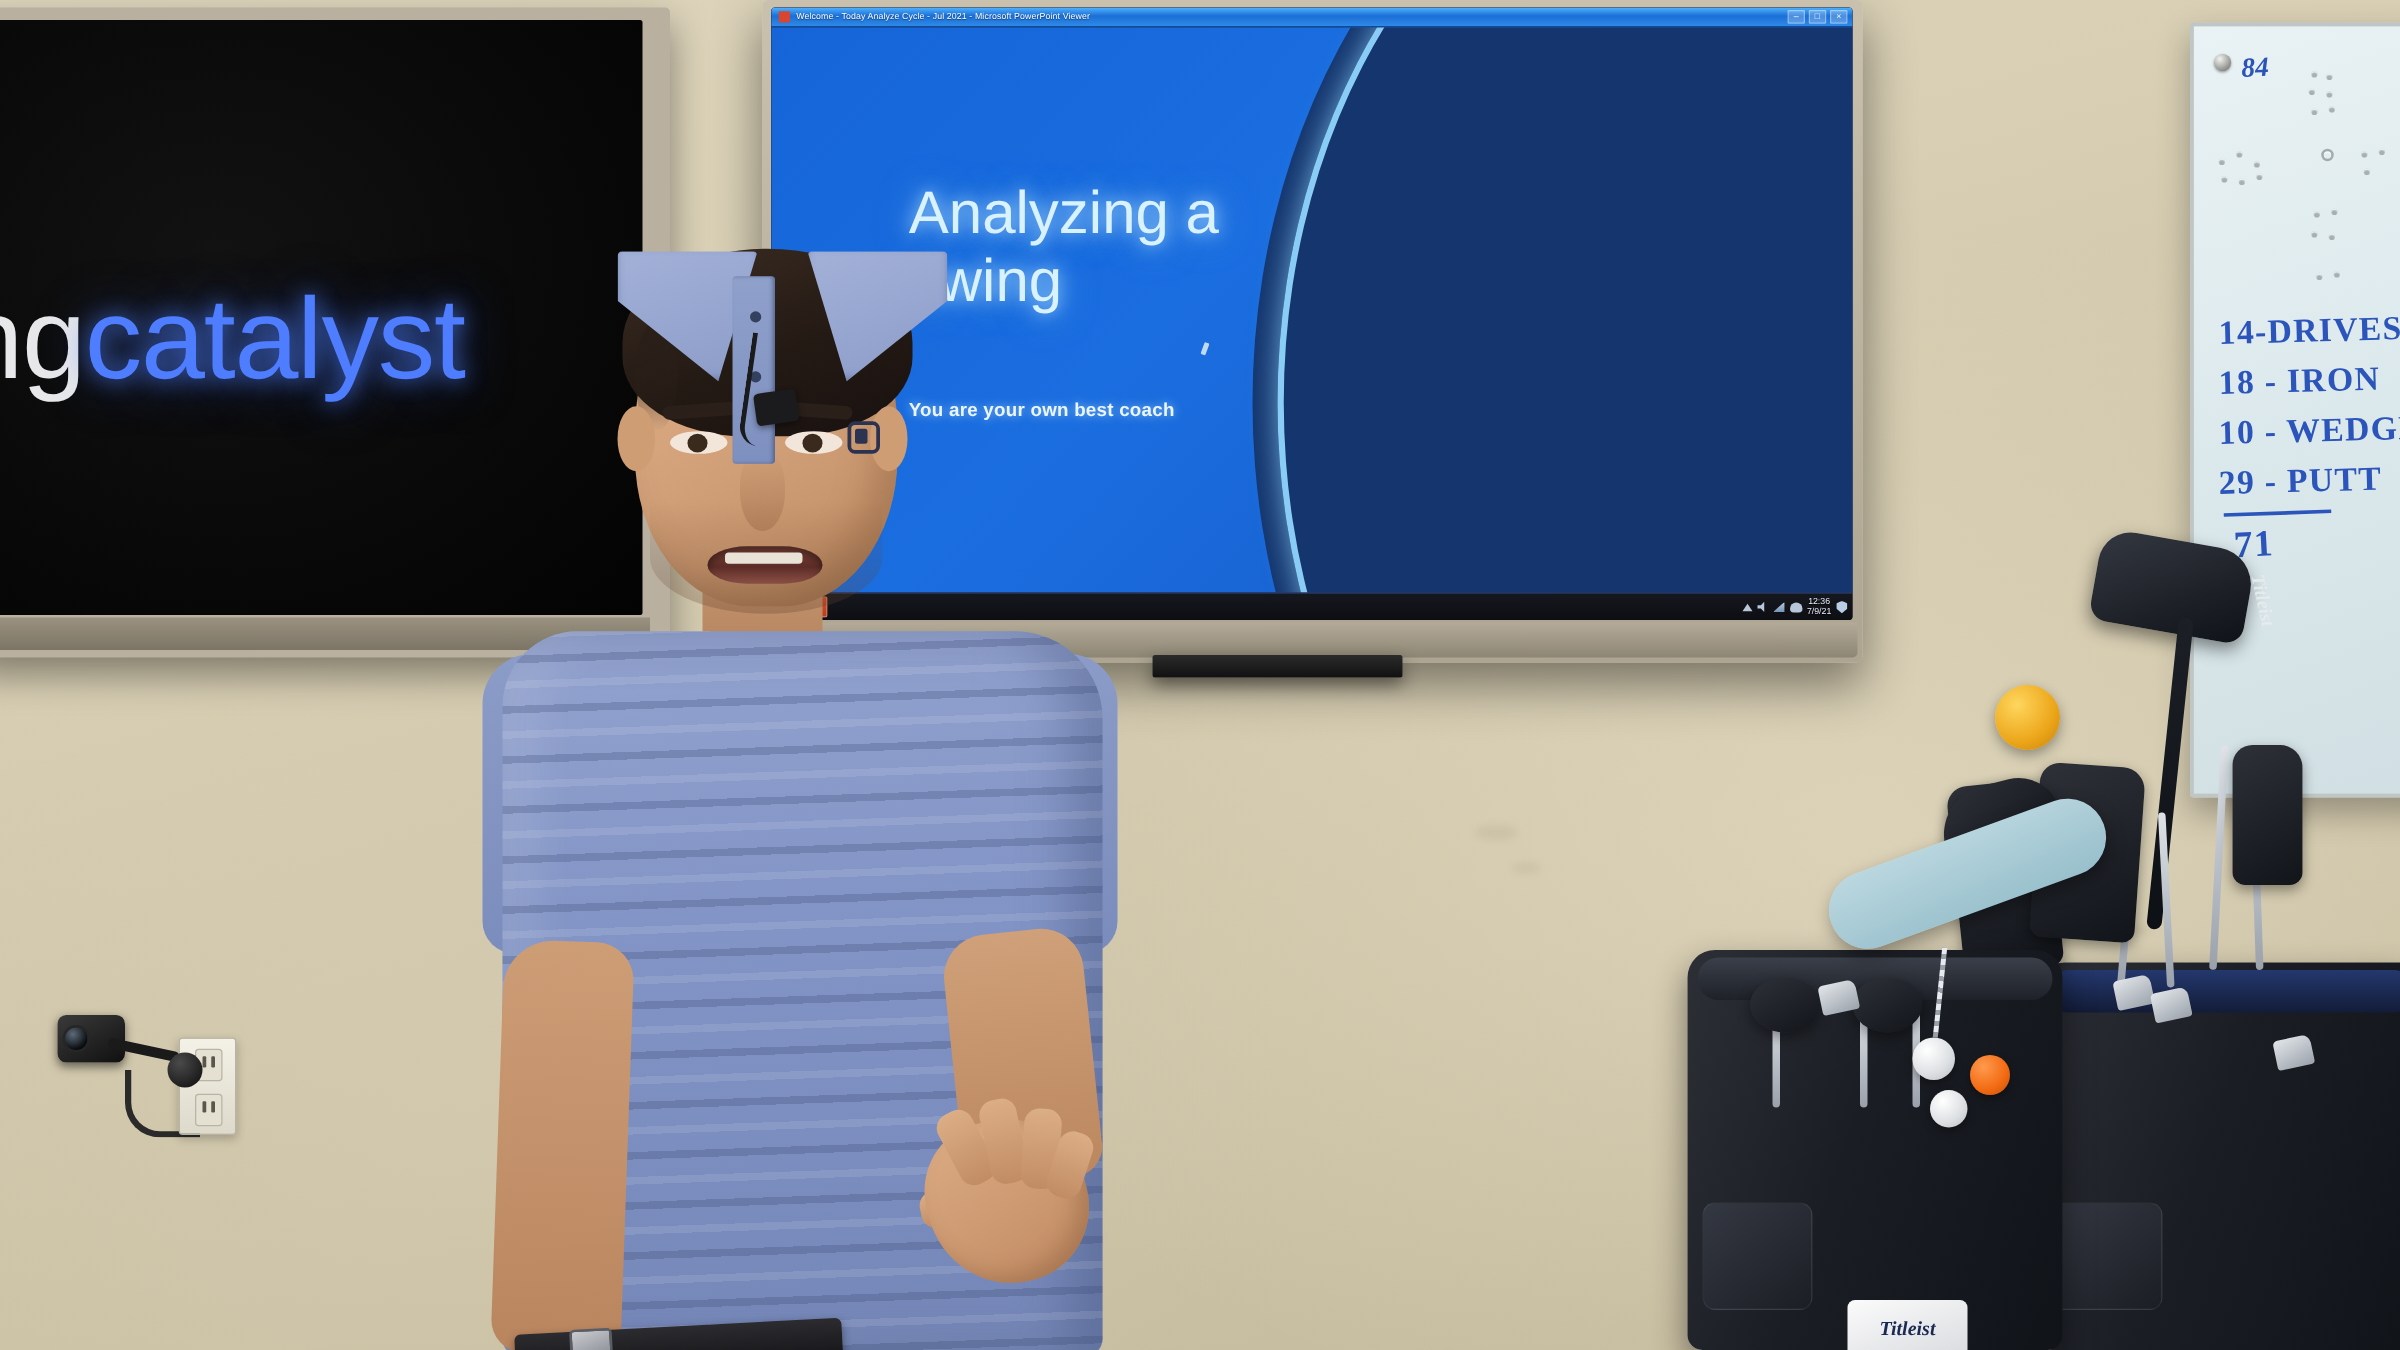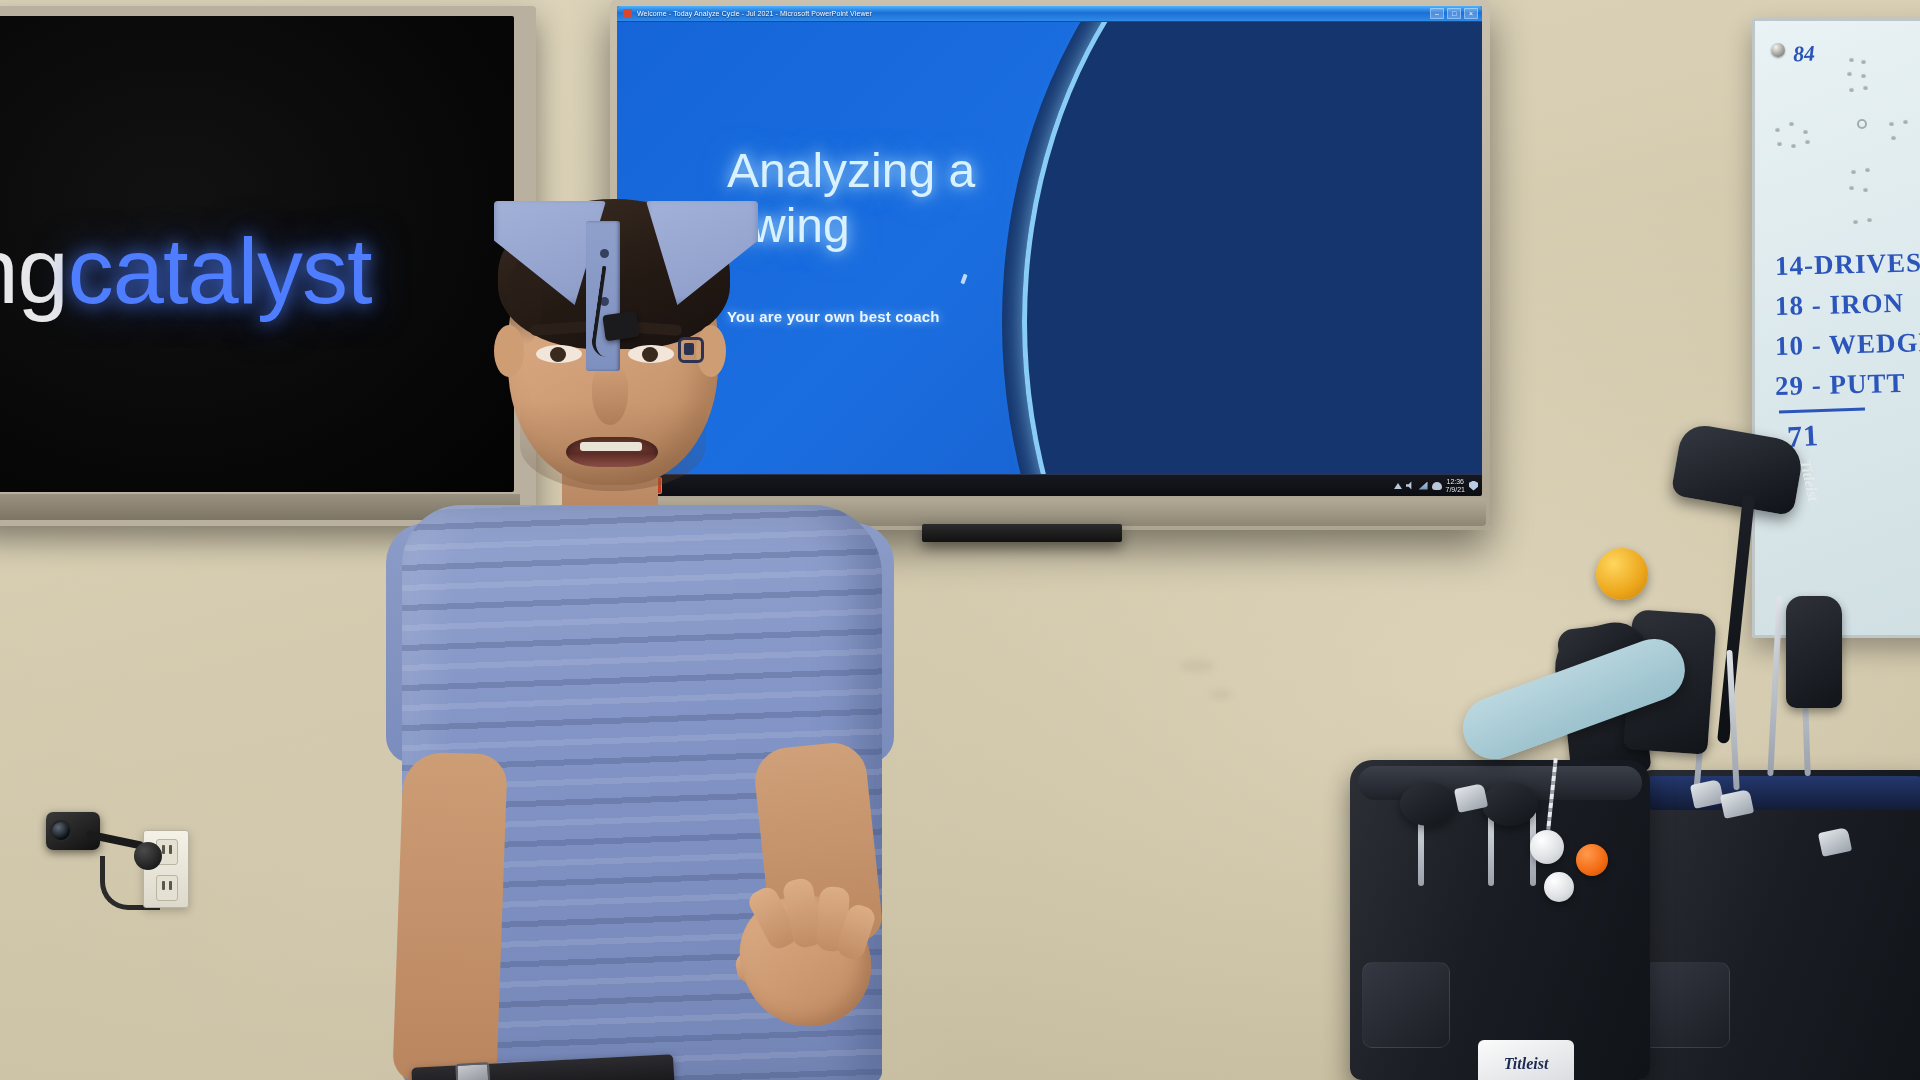--- a/index.html
+++ b/index.html
@@ -117,21 +117,21 @@
     box-shadow:0 0 22px rgba(137,205,247,0.75);
     background:transparent;
   }
   .slide-title {
     position:absolute; left:110px; top:122px; width:330px;
     font-size:48px; line-height:1.14; font-weight:400;
     color:#d9f2ff;
     text-shadow:0 0 14px rgba(180,225,255,0.95), 0 0 30px rgba(120,195,255,0.6);
   }
   .slide-sub {
-    position:absolute; left:110px; top:286px;
+    position:absolute; left:110px; top:298px;
     font-size:15px; font-weight:700; color:#eaf6ff; letter-spacing:0.2px;
     text-shadow:0 0 8px rgba(190,230,255,0.7);
   }
   .slide-cursor {
     position:absolute; left:345px; top:252px; width:4px; height:10px;
     background:#cfe6f8; transform:rotate(20deg); opacity:.9; border-radius:1px;
   }
 
   .taskbar {
     position:absolute; left:0; right:0; bottom:0; height:22px;

